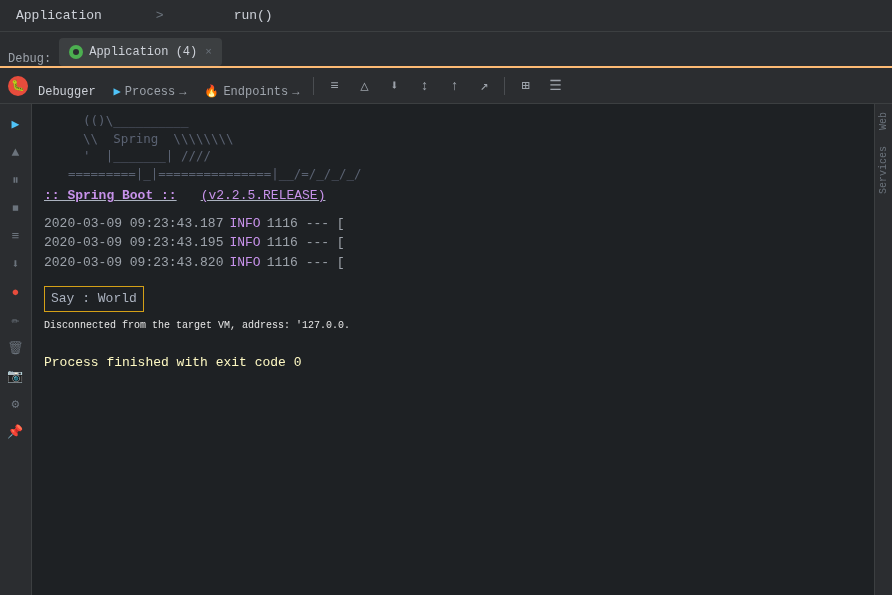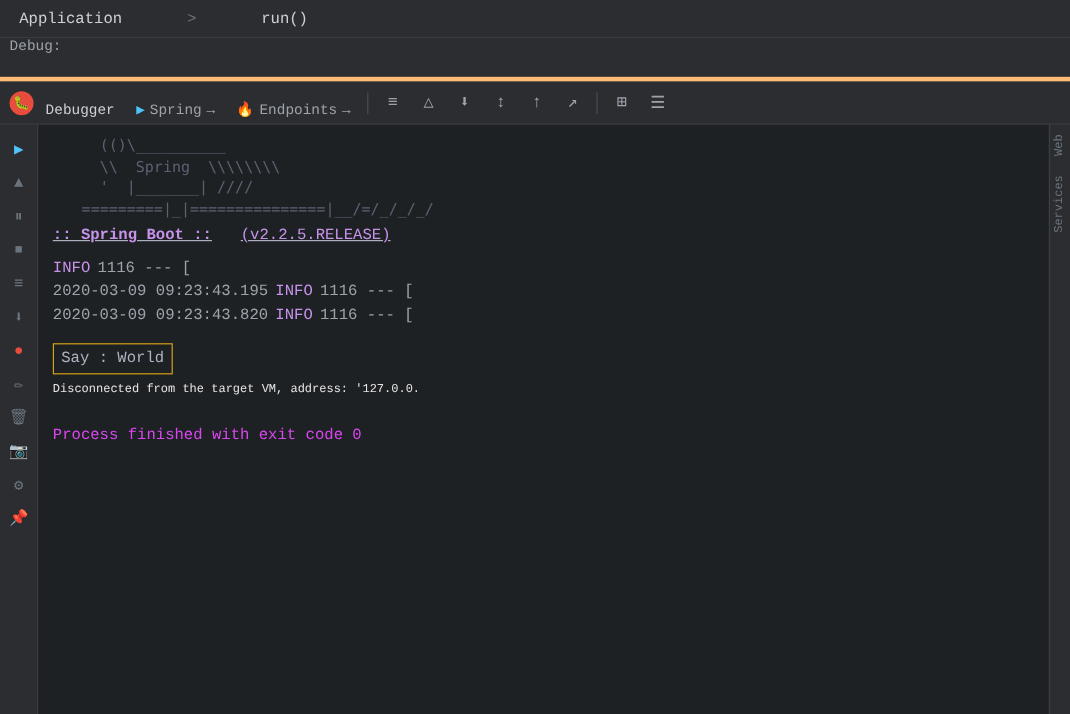--- a/index.html
+++ b/index.html
@@ -30,30 +30,31 @@
     }
     .title-app {
       color: #cdd1d8;
     }
     .title-sep {
       margin: 0 6px;
       color: #6b737c;
     }
     .title-method {
       color: #cdd1d8;
+      margin-left: 16px;
     }
 
     
     .tab-bar {
       height: 36px;
       background: #2b2d30;
       display: flex;
-      align-items: flex-start;
+      align-items: flex-end;
       padding: 0 8px;
-      border-bottom: 4px solid #fdba74;
+      border-bottom: 2px solid #fdba74;
       gap: 4px;
     }
     .debug-label {
       font-size: 12px;
       color: #9da3ab;
       margin-right: 4px;
     }
     .tab-item {
       height: 28px;
       display: flex;
@@ -237,47 +238,52 @@
     }
 
     .disconnect-line {
       font-size: 10px;
       color: #e5e5e5;
       margin: 3px 0;
     }
 
     .process-line {
       font-size: 13px;
-      color: #d946ef;
+      color: #fef9c3;
       margin-top: 20px;
     }
   </style>
 </head>
 <body>
 
 <div class="title-bar">
   <div class="title-breadcrumb">
     <span class="title-app">Application</span>
     <span class="title-sep">&gt;</span>
     <span class="title-method">run()</span>
   </div>
 </div>
 
 <div class="tab-bar">
   <span class="debug-label">Debug:</span>
+  <div class="tab-item">
+    <span class="tab-icon"></span>
+    <span>Application (4)</span>
+    <span class="tab-close">×</span>
+  </div>
 </div>
 
 <div class="toolbar">
   <div class="bug-icon">🐛</div>
   <div class="toolbar-tab active">
     <span>Debugger</span>
   </div>
   <div class="toolbar-tab">
     <span style="color:#4fc3f7;">▶</span>
-    <span>Spring</span>
+    <span>Process</span>
     <span>→</span>
   </div>
   <div class="toolbar-tab">
     <span style="color:#e67e22;">🔥</span>
     <span>Endpoints</span>
     <span>→</span>
   </div>
   <div class="toolbar-sep"></div>
   <div class="toolbar-btn">≡</div>
   <div class="toolbar-btn">△</div>
@@ -313,20 +319,21 @@
   \\  Spring  \\\\\\\\
   '  |_______| ////
 =========|_|===============|__/=/_/_/_/</pre>
 
     <div style="display:flex; gap:24px; margin-bottom:8px;text-decoration:underline;">
       <span class="spring-boot-label" style="color:#c792ea; font-weight:bold; font-size:13px;">:: Spring Boot ::</span>
       <span class="spring-version" style="color:#c792ea; font-size:13px;text-align:right;">(v2.2.5.RELEASE)</span>
     </div>
 
     <div class="log-line">
+      <span class="log-timestamp">2020-03-09 09:23:43.187</span>
       <span class="log-level-info">INFO</span>
       <span class="log-thread">1116 --- [</span>
     </div>
     <div class="log-line">
       <span class="log-timestamp">2020-03-09 09:23:43.195</span>
       <span class="log-level-info">INFO</span>
       <span class="log-thread">1116 --- [</span>
     </div>
     <div class="log-line">
       <span class="log-timestamp">2020-03-09 09:23:43.820</span>

